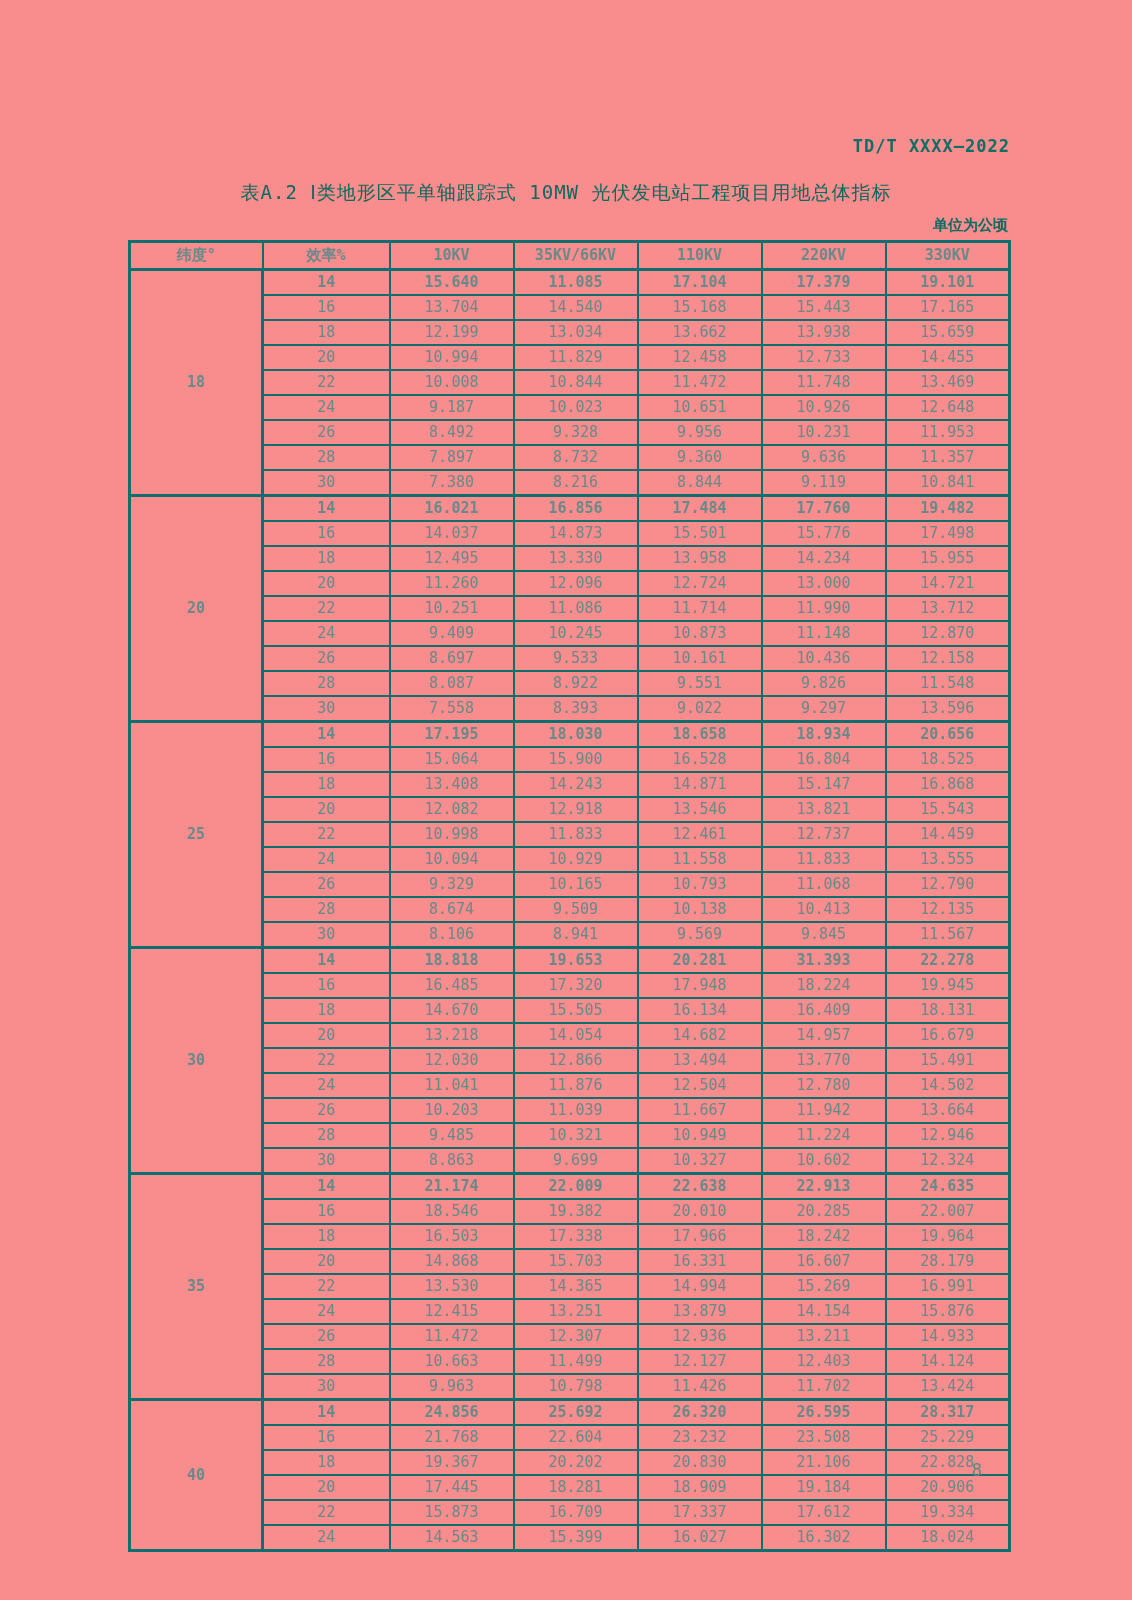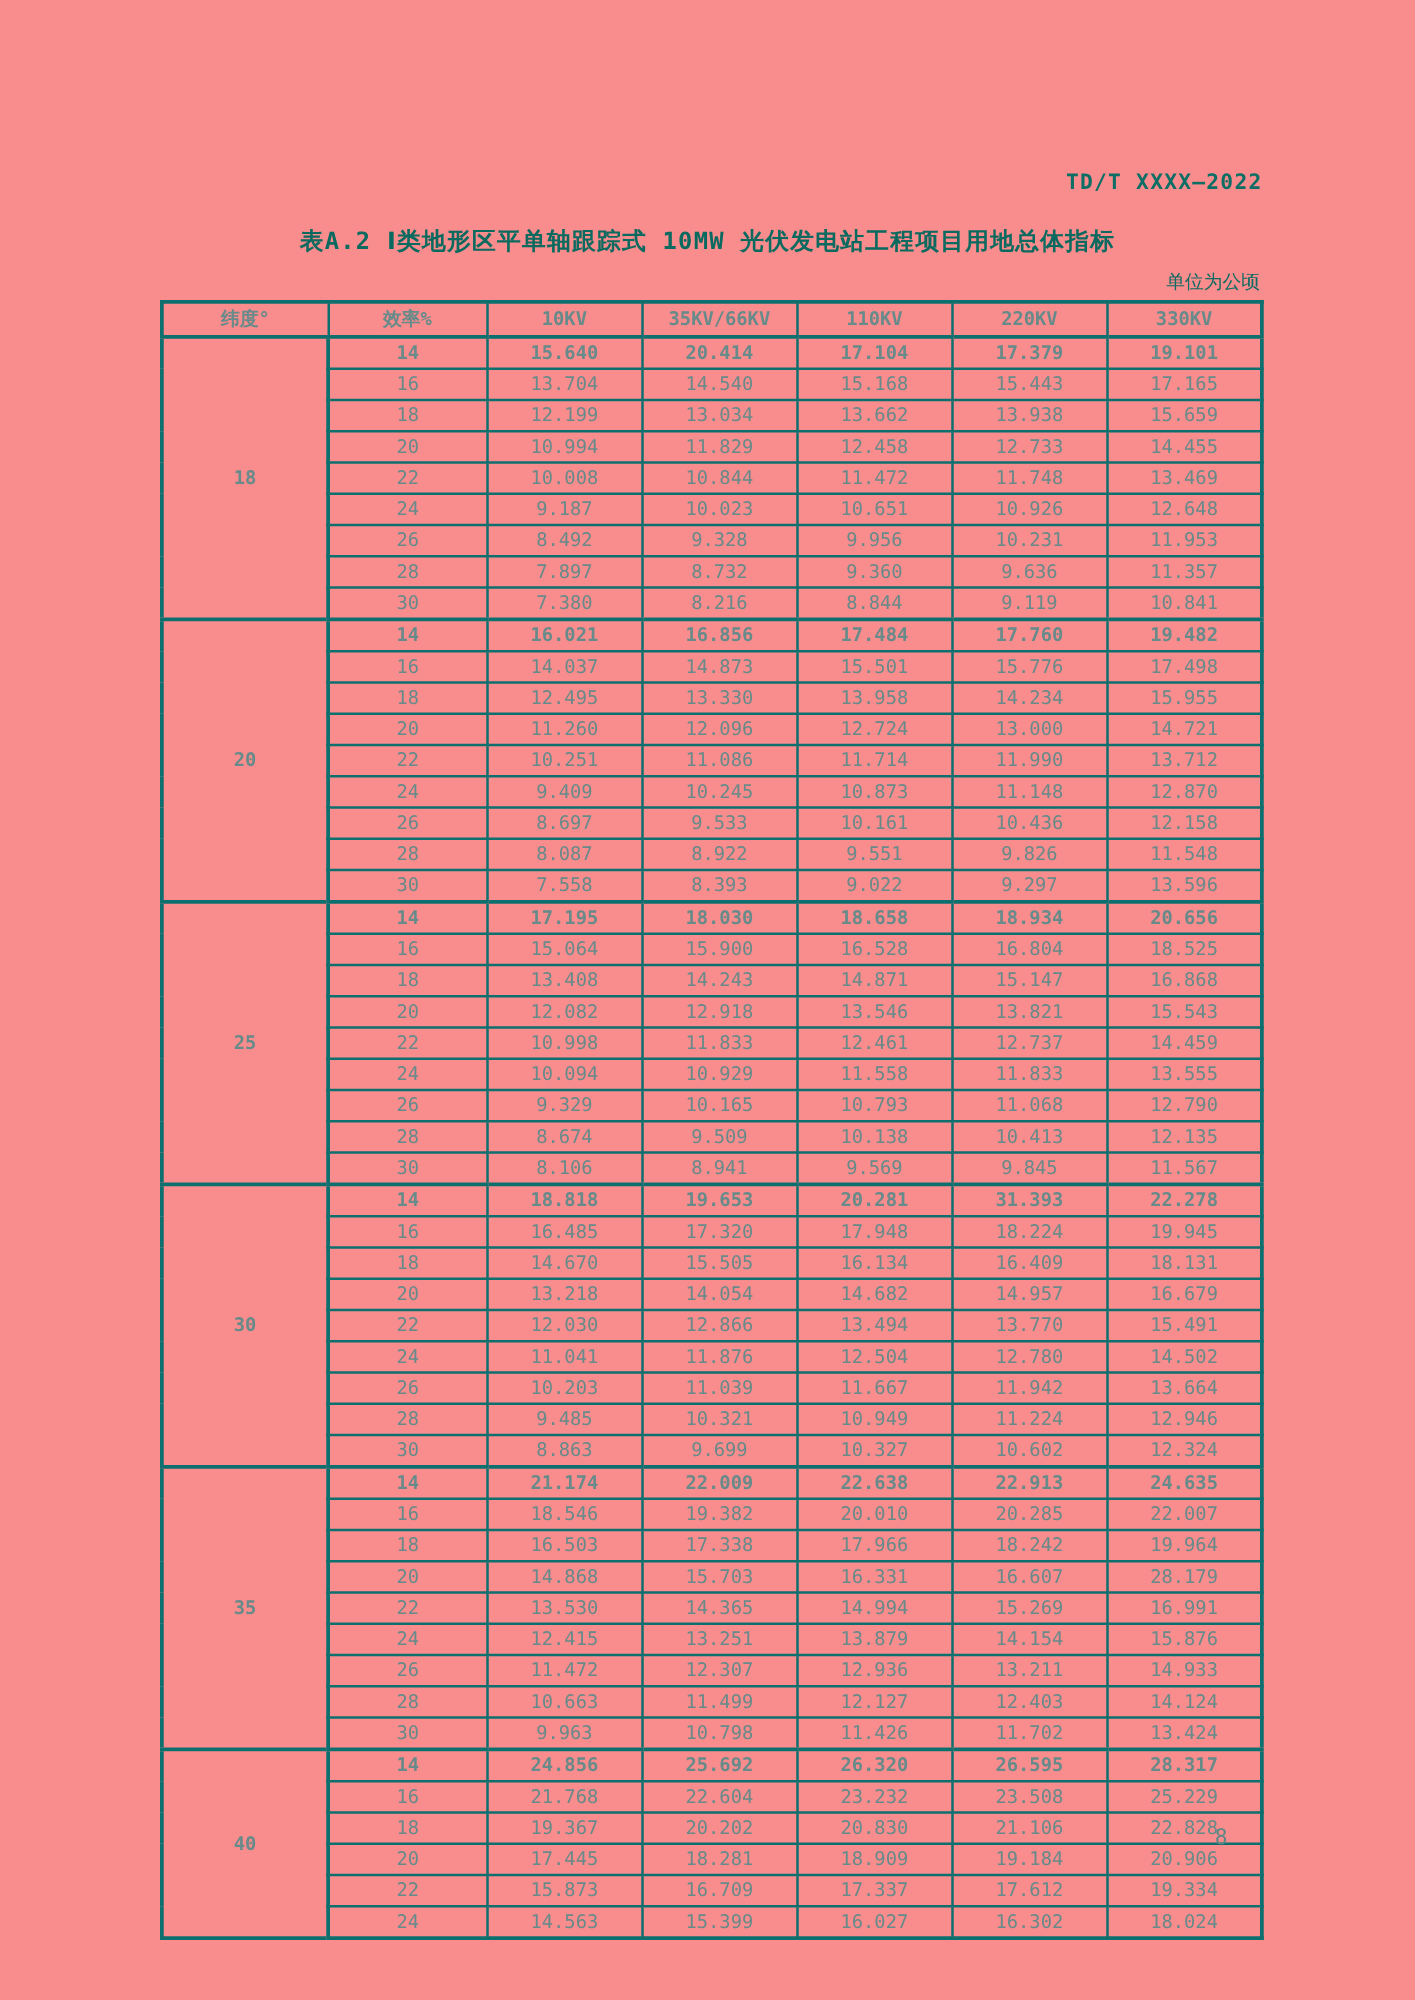--- a/index.html
+++ b/index.html
@@ -24,30 +24,30 @@
     letter-spacing: 1px;
     color: #0d6e66;
   }
   .doc-title {
     position: absolute;
     top: 180px;
     left: 0;
     width: 100%;
     text-align: center;
     font-size: 19px;
-    font-weight: bold;
+    font-weight: normal;
     letter-spacing: 1px;
     color: #0a6a5f;
   }
   .unit-note {
     position: absolute;
     top: 216px;
     right: 124px;
     font-size: 15px;
-    font-weight: 400;
+    font-weight: 700;
     color: #0c6b62;
   }
   table.data-table {
     position: absolute;
     left: 128px;
     top: 240px;
     width: 880px;
     border-collapse: collapse;
     table-layout: fixed;
     border: 3px solid #0e6f6f;
@@ -117,21 +117,21 @@
           <th>110KV</th>
           <th>220KV</th>
           <th>330KV</th>
         </tr>
     </thead>
     <tbody id="table-body">
         <tr class="group-start">
           <td rowspan="9" class="lat-cell">18</td>
           <td>14</td>
           <td>15.640</td>
-          <td>20.414</td>
+          <td>11.085</td>
           <td>17.104</td>
           <td>17.379</td>
           <td>19.101</td>
         </tr>
         <tr>
           <td>16</td>
           <td>13.704</td>
           <td>14.540</td>
           <td>15.168</td>
           <td>15.443</td>

